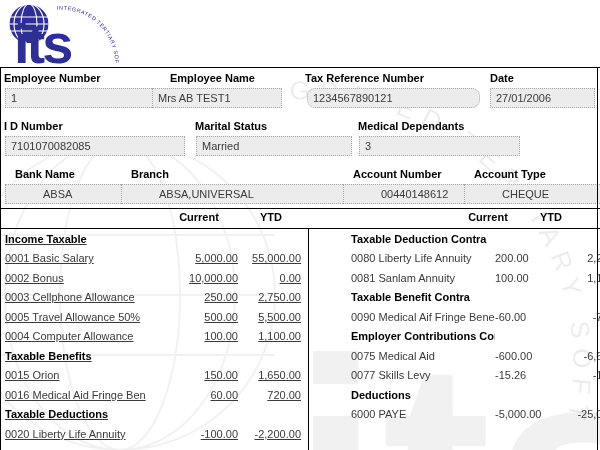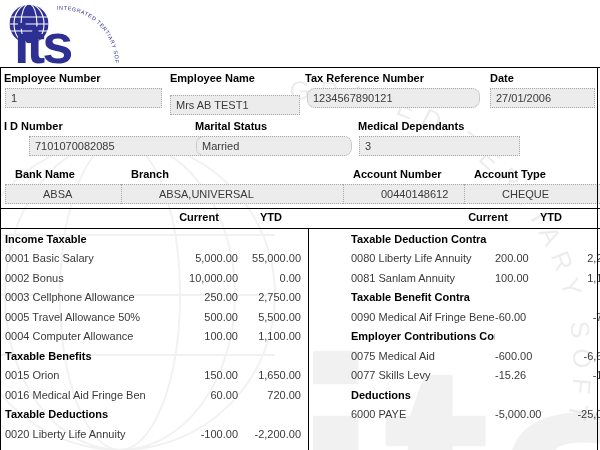--- a/index.html
+++ b/index.html
@@ -25,46 +25,46 @@
   .flabel{position:absolute;font-size:11px;font-weight:bold;color:#000;z-index:2;white-space:nowrap;}
   .fbox{
     position:absolute;height:18px;line-height:18px;z-index:2;
     background:#ececec;border:1px dotted #a8a8a8;
     font-size:11px;color:#3a3a3a;padding-left:5px;white-space:nowrap;overflow:hidden;
   }
   .r1l{top:72px;} .r1b{top:88px;}
   .r2l{top:120px;} .r2b{top:136px;}
   .r3l{top:168px;margin-left:11px;} .r3b{top:184px;padding-left:37px;}
   .f-empnum{left:4px;}  .b-empnum{left:5px;width:150px;}
-  .f-empname{left:170px;} .b-empname{left:170px;width:123px;margin-top:7px;}
+  .f-empname{left:170px;} .b-empname{left:152px;width:123px;}
   .f-taxref{left:305px;} .b-taxref{left:307px;width:166px;border-radius:8px;}
   .f-date{left:490px;} .b-date{left:490px;width:98px;}
-  .f-idnum{left:4px;}  .b-idnum{left:5px;width:173px;margin-left:24px;}
-  .f-marital{left:195px;} .b-marital{left:196px;width:149px;border-radius:8px;}
+  .f-idnum{left:4px;}  .b-idnum{left:5px;width:173px;}
+  .f-marital{left:195px;} .b-marital{left:196px;width:149px;}
   .f-meddep{left:358px;} .b-meddep{left:359px;width:154px;}
   .f-bank{left:4px;}   .b-bank{left:5px;width:103px;}
   .f-branch{left:120px;} .b-branch{left:121px;width:209px;}
   .f-accnum{left:342px;} .b-accnum{left:343px;width:108px;}
   .f-acctype{left:463px;} .b-acctype{left:464px;width:99px;}
   
   .colhead{position:absolute;top:211px;font-size:11px;font-weight:bold;color:#000;text-align:center;z-index:2;}
   #ch-l-cur{left:160px;width:78px;}
   #ch-l-ytd{left:240px;width:62px;}
   #ch-r-cur{left:450px;width:76px;}
   #ch-r-ytd{left:522px;width:58px;}
   
   .tcol{position:absolute;top:229px;z-index:2;}
   #tcol-left{left:1px;width:307px;}
   #tcol-right{left:318px;width:290px;margin-left:29px;}
   .trow{display:flex;align-items:center;height:19.5px;font-size:11px;color:#3a3a3a;}
   .trow .lbl{flex:1;padding-left:4px;white-space:nowrap;overflow:hidden;}
   .trow.section .lbl{font-weight:bold;color:#000;}
   #tcol-left .cur{width:80px;text-align:right;}
   #tcol-left .ytd{width:63px;text-align:right;}
-  #tcol-left .trow{padding-right:7px;}
+  #tcol-left .trow{padding-right:7px;text-decoration:underline;}
   #tcol-right .cur{width:70px;text-align:left;}
   #tcol-right .ytd{width:65px;text-align:right;}
   #tcol-right .trow{padding-right:7px;}
 </style>
 </head>
 <body>
 
 <div id="page">
 
   <svg id="watermark" viewBox="0 0 600 450" aria-hidden="true">

